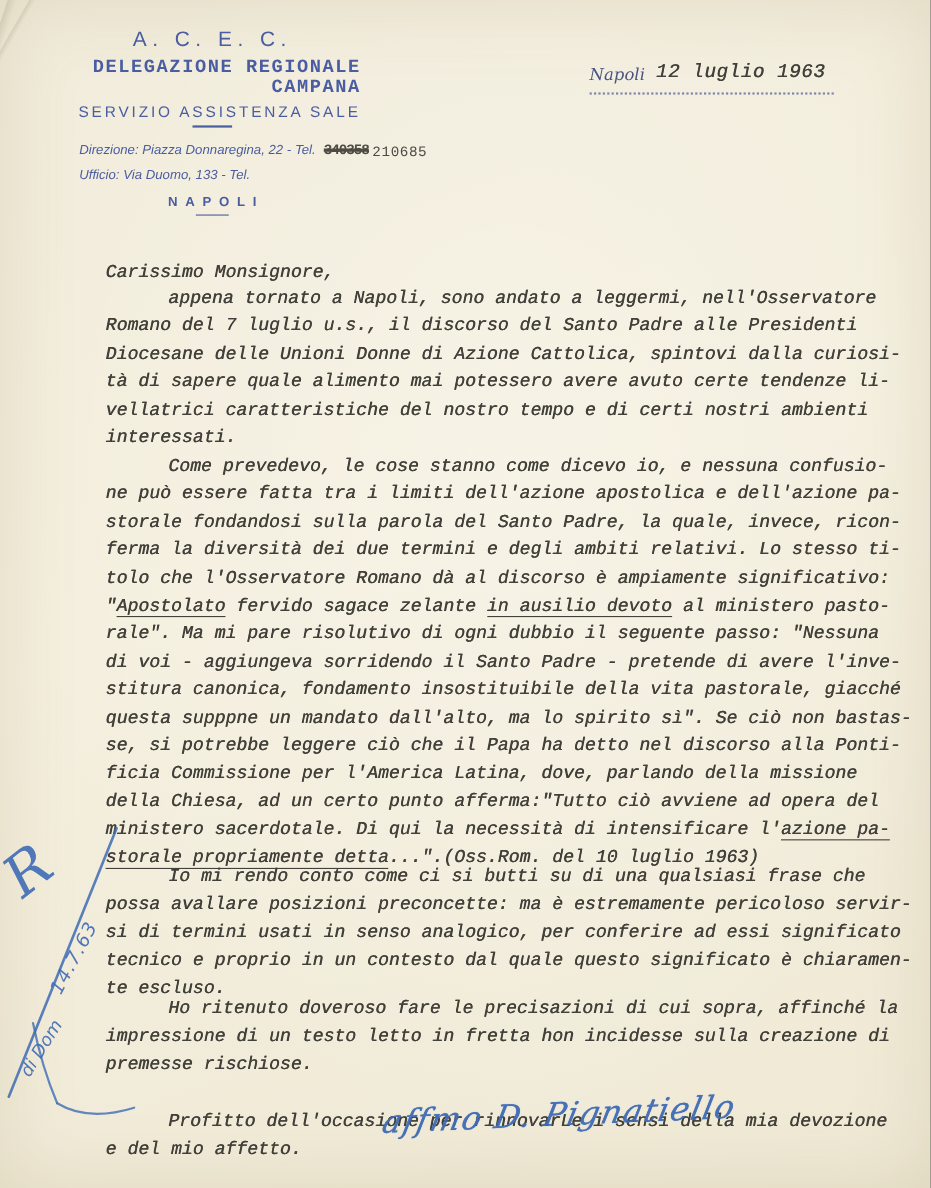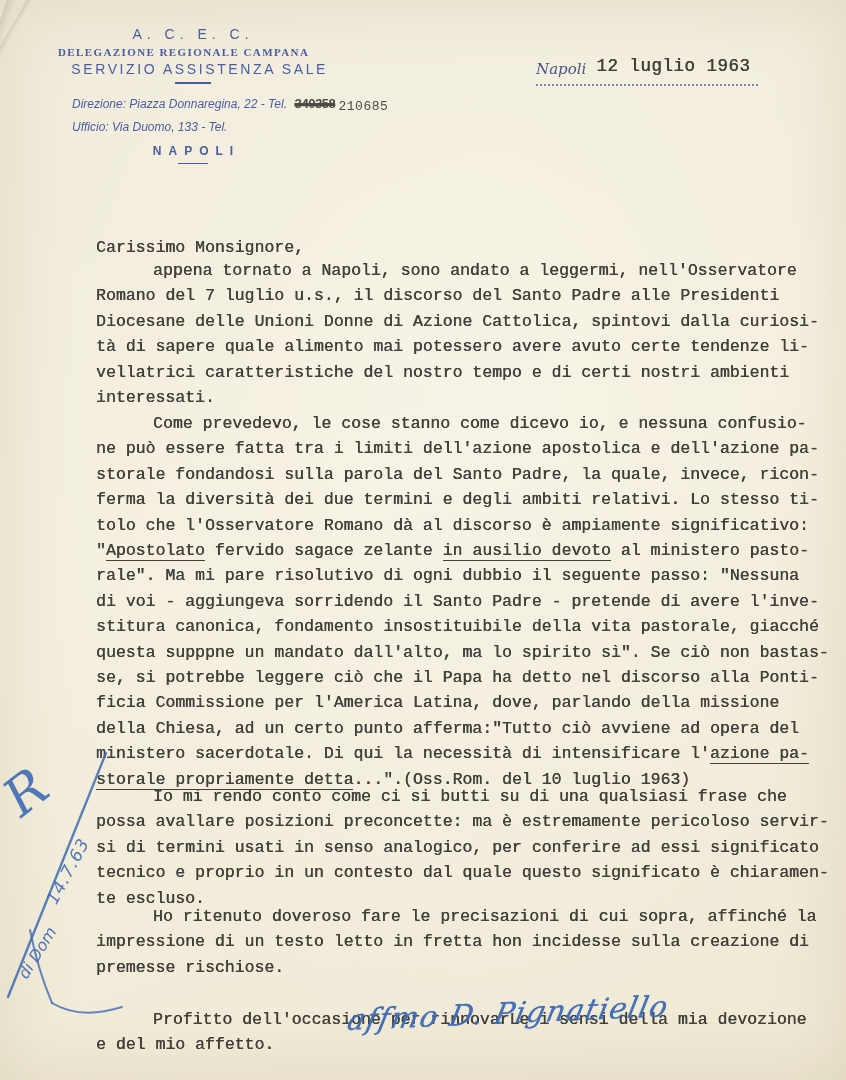--- a/index.html
+++ b/index.html
@@ -11,40 +11,40 @@
     box-shadow: inset 0 0 70px rgba(150,130,80,0.18);
     font-family:"Liberation Mono", monospace;
   }
   
   .crease1,.crease2{position:absolute; pointer-events:none; background:linear-gradient(90deg, rgba(120,110,80,0.18), rgba(120,110,80,0));}
   .crease1{left:-14px; top:-10px; width:8px; height:150px; transform:rotate(18deg);}
   .crease2{left:4px; top:-20px; width:5px; height:120px; transform:rotate(30deg);}
 
   
   .letterhead{position:absolute; left:58px; top:26px; width:270px; color:var(--lh-blue,#4a5da2);}
-  .lh-org{text-align:center; font-family:"Liberation Sans",sans-serif; font-size:14px; letter-spacing:5px; font-weight:400;}
-  .lh-l1{text-align:left; font-family:Liberation Serif, serif; font-size:11px; font-weight:bold; letter-spacing:1.4px; margin-top:4px;}
+  .lh-org{text-align:center; font-family:"Liberation Sans",sans-serif; font-size:19px; letter-spacing:5px; font-weight:400;}
+  .lh-l1{text-align:right; font-family:Liberation Mono, monospace; font-size:17px; font-weight:bold; letter-spacing:1.4px; margin-top:4px;}
   .lh-l2{text-align:right; font-family:"Liberation Sans",sans-serif; font-size:14px; font-weight:400; letter-spacing:2.6px; margin-top:3px;}
   .lh-rule{width:36px; height:0; border-top:2px solid var(--lh-blue,#4a5da2); margin:5px auto 10px auto;}
   .lh-addr{font-family:"Liberation Sans",sans-serif; font-style:italic; font-size:12px; padding-left:14px; line-height:21px; white-space:nowrap;}
   .lh-phone-old{font-family:"Liberation Mono",monospace; font-style:normal; font-weight:bold; font-size:13px; color:#4d4b44;
     text-decoration:line-through; text-decoration-thickness:3px; letter-spacing:-1px; margin-left:4px;}
   .lh-phone-new{font-family:"Liberation Mono",monospace; font-style:normal; font-size:13px; color:#4d4b44; letter-spacing:0.5px; vertical-align:-2px;}
   .lh-city{text-align:center; font-family:"Liberation Sans",sans-serif; font-size:12px; font-weight:bold; letter-spacing:7px; margin-top:6px; text-indent:7px;}
   .lh-rule2{width:30px; border-top:1.6px solid var(--lh-blue,#4a5da2); margin:5px auto 0 auto;}
 
   
   .dateline{position:absolute; left:536px; top:56px; width:222px; height:28px;
     border-bottom:2px dotted #8087ab; display:flex; align-items:baseline;}
   .date-place{font-family:"DejaVu Serif",serif; font-style:italic; font-size:15px; color:#4a5480; transform:translateY(3px);}
   .date-typed{font-family:"Liberation Mono",monospace; font-size:17.5px; color:#39372f; margin-left:10px; letter-spacing:0.5px;
     text-shadow:0.3px 0 0 #39372f;}
 
   
-  .typed{color:var(--ink,#42403a); text-shadow:0.35px 0 0 var(--ink,#42403a);}
+  .typed{color:var(--ink,#42403a); text-shadow:0.35px 0 0 var(--ink,#42403a);font-style:italic;}
   .salutation{position:absolute; left:96px; top:238px; font-size:16.5px;}
   .para{position:absolute; left:96px; width:755px; font-size:16.5px; line-height:25.4px;}
   .line{white-space:pre;}
   .line:first-child{text-indent:57px;}
   .u{border-bottom:1.6px solid var(--ink,#42403a);}
 
   
   .pen{color:var(--pen,#3f6bb5);}
   .margin-letter{position:absolute; left:6px; top:762px; font-family:"DejaVu Serif",serif; font-style:italic;
     font-size:52px; transform:rotate(-38deg); opacity:0.9;}

